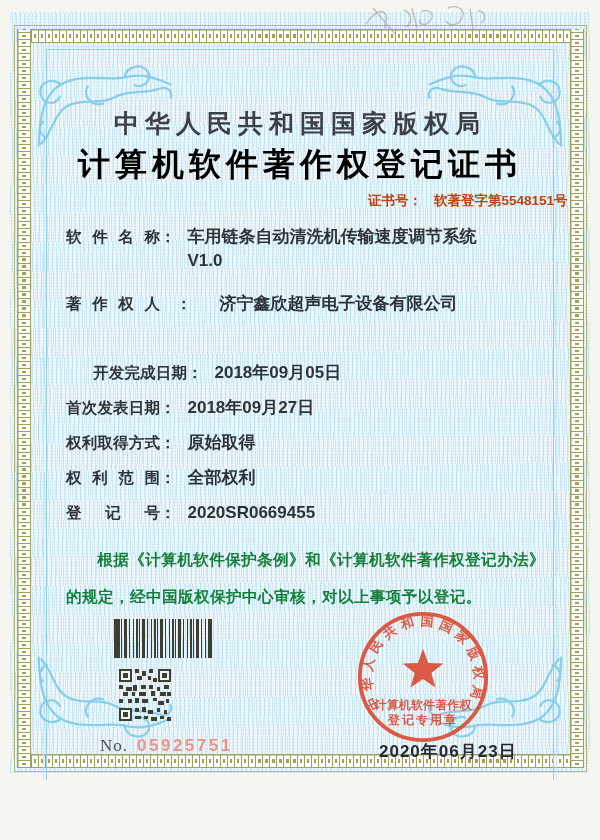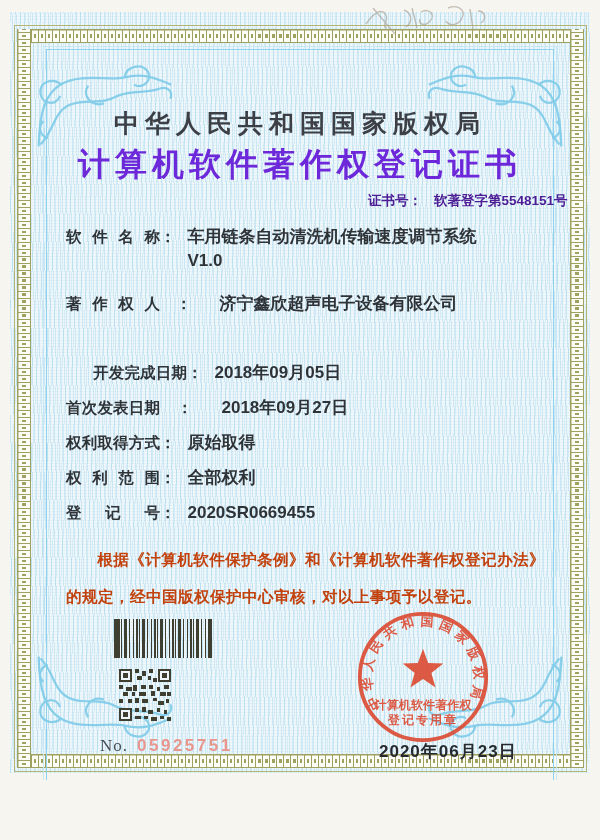--- a/index.html
+++ b/index.html
@@ -51,34 +51,34 @@
   .corner.bl{left:34px;bottom:32px;transform:scaleY(-1);}
   .corner.br{right:34px;bottom:32px;transform:scale(-1,-1);}
 
   .handwriting{position:absolute;left:360px;top:0px;opacity:.65;}
 
   .title1{position:absolute;left:0;right:0;top:107px;text-align:center;
     font-family:"Liberation Serif",serif;font-size:25px;font-weight:700;
     letter-spacing:6px;color:#3c4046;}
   .title2{position:absolute;left:0;right:0;top:143px;text-align:center;
     font-family:"Liberation Serif",serif;font-size:32px;font-weight:700;
-    letter-spacing:5px;color:#6d28d9;}
-  .cert-line{position:absolute;left:368px;top:192px;font-size:13.5px;font-weight:700;color:#4c1d95;}
+    letter-spacing:5px;color:#000000;}
+  .cert-line{position:absolute;left:368px;top:192px;font-size:13.5px;font-weight:700;color:#c2410c;}
   .cert-line .gap{display:inline-block;width:12px;}
 
   .field{position:absolute;left:66px;display:flex;align-items:flex-start;color:#2e3338;}
   .flabel{display:inline-block;width:94px;font-size:15.5px;font-weight:700;
     text-align:justify;text-align-last:justify;line-height:22px;}
   .fcolon{font-size:15.5px;font-weight:700;line-height:22px;margin-right:12px;}
   .fvalue{font-size:17px;font-weight:700;line-height:24px;white-space:pre-line;margin-top:-1px;}
-  .r1{top:226px;} .r2{top:293px;gap:16px;} .r3{top:362px;margin-left:27px;} .r4{top:397px;gap:17px;}
+  .r1{top:226px;} .r2{top:293px;gap:16px;} .r3{top:362px;margin-left:27px;} .r4{top:397px;}
   .r5{top:432px;} .r6{top:467px;} .r7{top:502px;}
 
   .statement{position:absolute;left:66px;top:541px;width:486px;
-    font-size:15.6px;font-weight:600;color:#c2410c;line-height:37px;
+    font-size:15.6px;font-weight:600;color:#15803d;line-height:37px;
     text-indent:2em;letter-spacing:.4px;}
 
   .barcode{position:absolute;left:114px;top:619px;width:90px;height:39px;
     border-left:4px solid #3e3e31;border-right:4px solid #3e3e31;
     background:repeating-linear-gradient(90deg,#3e3e31 0 2px,rgba(0,0,0,0) 2px 3px,
       #3e3e31 3px 4px,rgba(0,0,0,0) 4px 6px,#3e3e31 6px 9px,rgba(0,0,0,0) 9px 11px,
       #3e3e31 11px 12px,rgba(0,0,0,0) 12px 15px,#3e3e31 15px 16px,rgba(0,0,0,0) 16px 18px);}
 
   .qr{position:absolute;left:119px;top:669px;width:52px;height:52px;}
 

